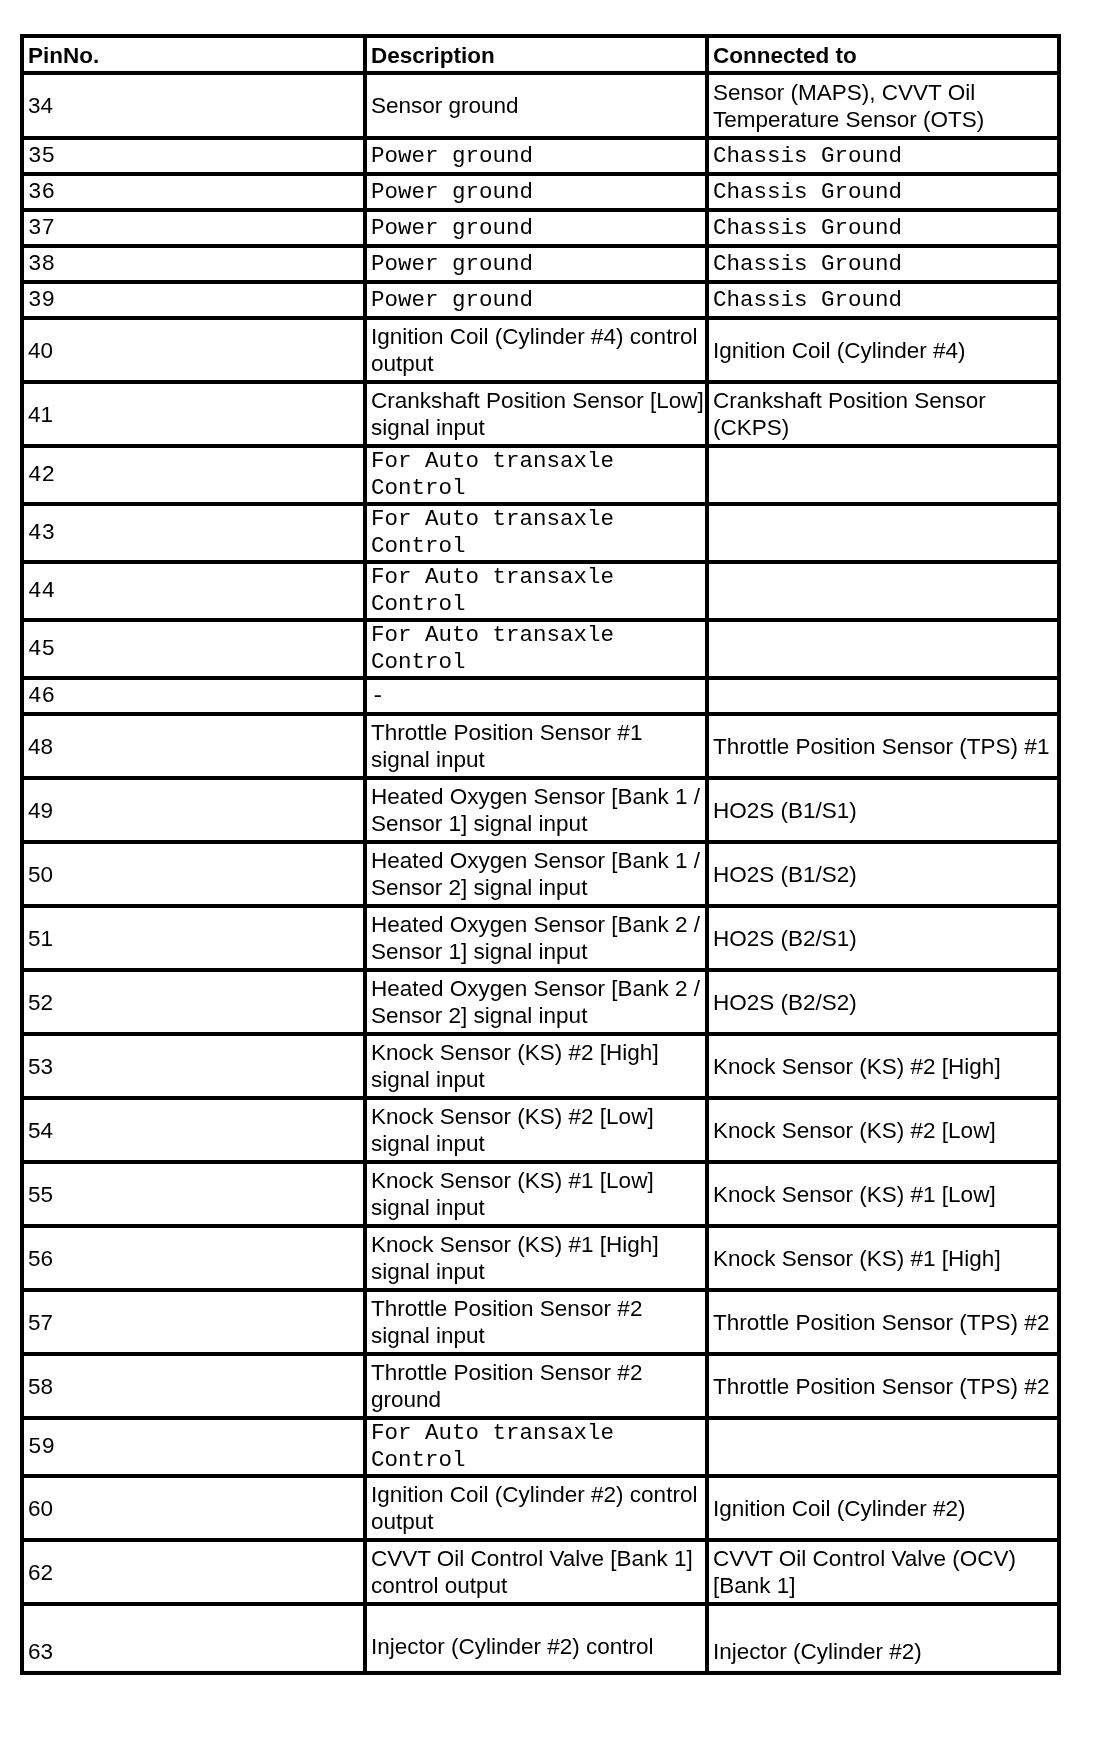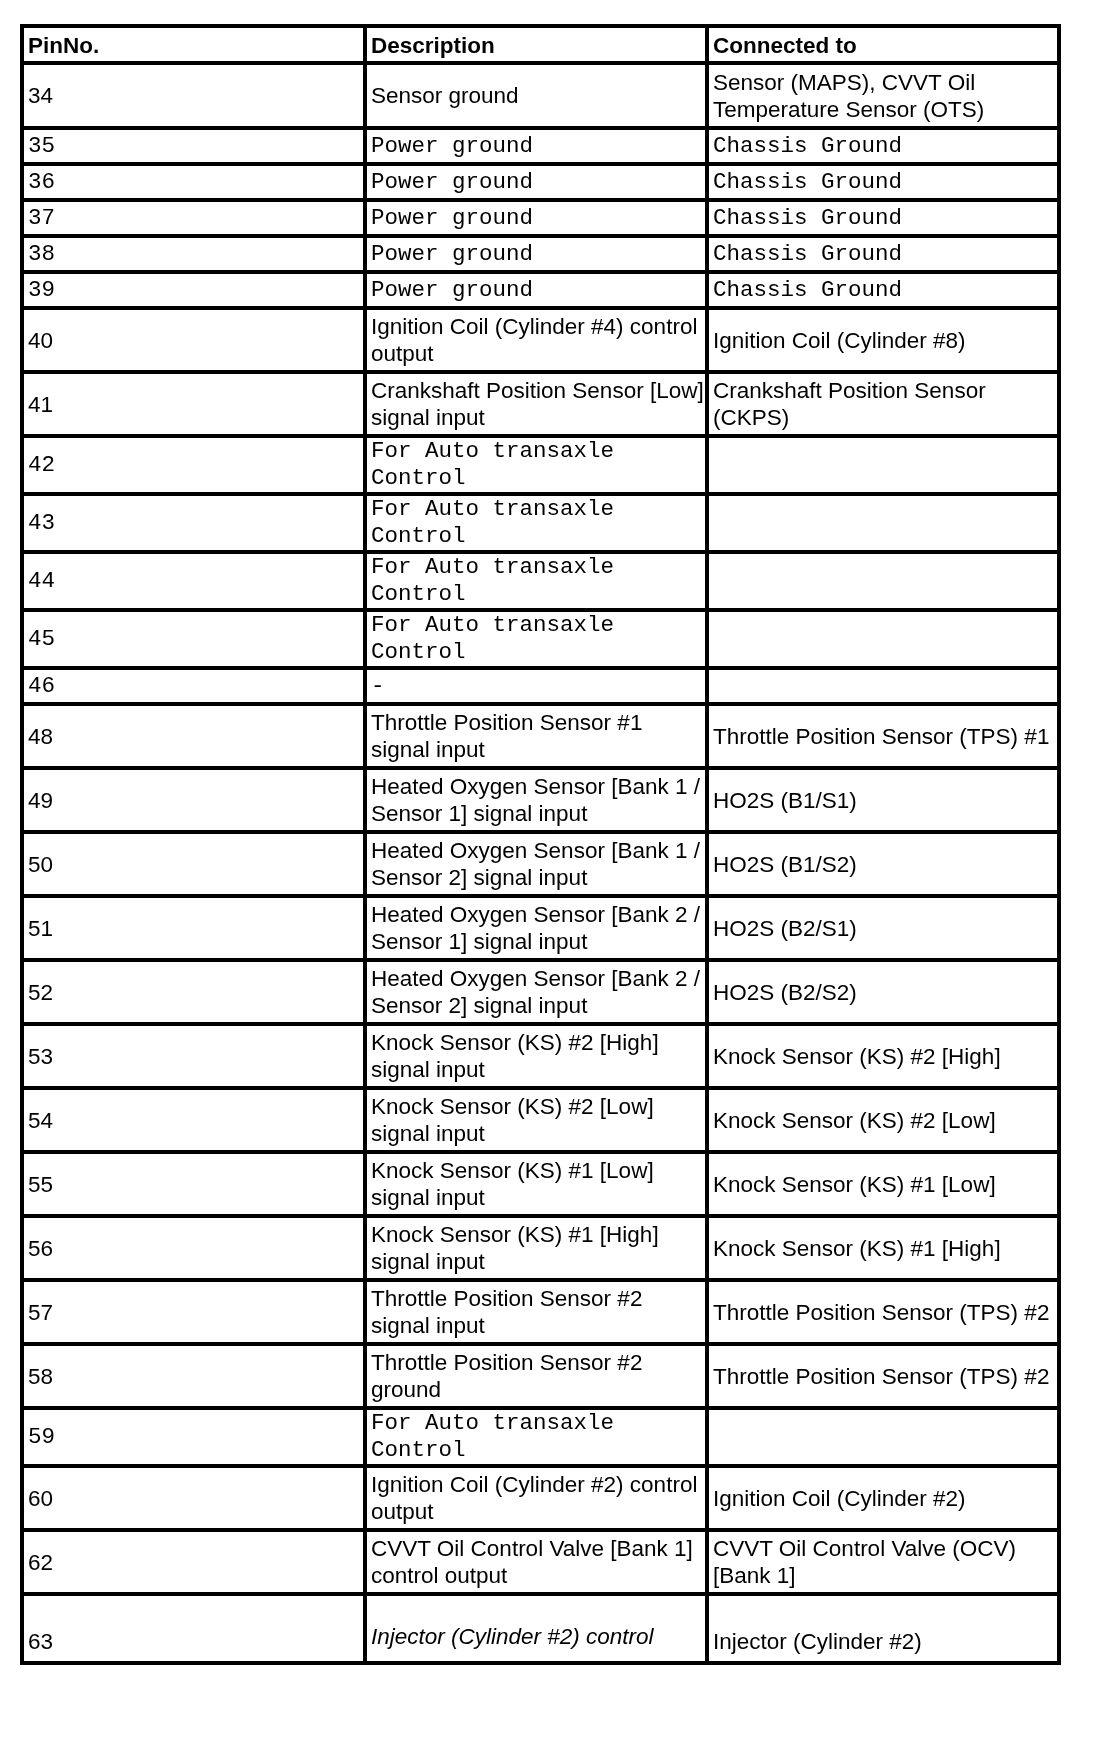--- a/index.html
+++ b/index.html
@@ -11,21 +11,21 @@
       width: 1120px;
       height: 1764px;
       position: relative;
       overflow: hidden;
       font-family: "Liberation Sans", sans-serif;
       color: #000000;
     }
     .pin-table {
       position: absolute;
       left: 20px;
-      top: 24px;
+      top: 34px;
       width: 922px;
       border-collapse: collapse;
       table-layout: fixed;
     }
     .pin-table td, .pin-table th {
       border: 4px solid #000000;
       padding: 0 0 0 4px;
       font-size: 22.5px;
       line-height: 27px;
       vertical-align: middle;
@@ -41,21 +41,20 @@
     .col-pin { width: 343px; }
     .col-desc { width: 342px; }
     .col-conn { width: 352px; }
     tr.single td { height: 32px; font-family: Liberation Mono, monospace; }
     tr.double td { height: 60px; }
     tr.first-double td { height: 61px; }
     tr.last-row td { height: 48px; }
     .desc-low {
       display: block;
       padding-top: 16px;
-      font-style: italic;
     }
     .conn-high {
       display: block;
       padding-bottom: 6px;
       margin-top: 32px;
     }
   </style>
 </head>
 <body>
 
@@ -99,21 +98,21 @@
       <td>Chassis Ground</td>
     </tr>
     <tr class="single">
       <td>39</td>
       <td>Power ground</td>
       <td>Chassis Ground</td>
     </tr>
     <tr class="double">
       <td>40</td>
       <td>Ignition Coil (Cylinder #4) control output</td>
-      <td>Ignition Coil (Cylinder #8)</td>
+      <td>Ignition Coil (Cylinder #4)</td>
     </tr>
     <tr class="double">
       <td>41</td>
       <td>Crankshaft Position Sensor [Low] signal input</td>
       <td>Crankshaft Position Sensor (CKPS)</td>
     </tr>
     <tr class="single">
       <td>42</td>
       <td>For Auto transaxle Control</td>
       <td></td>

